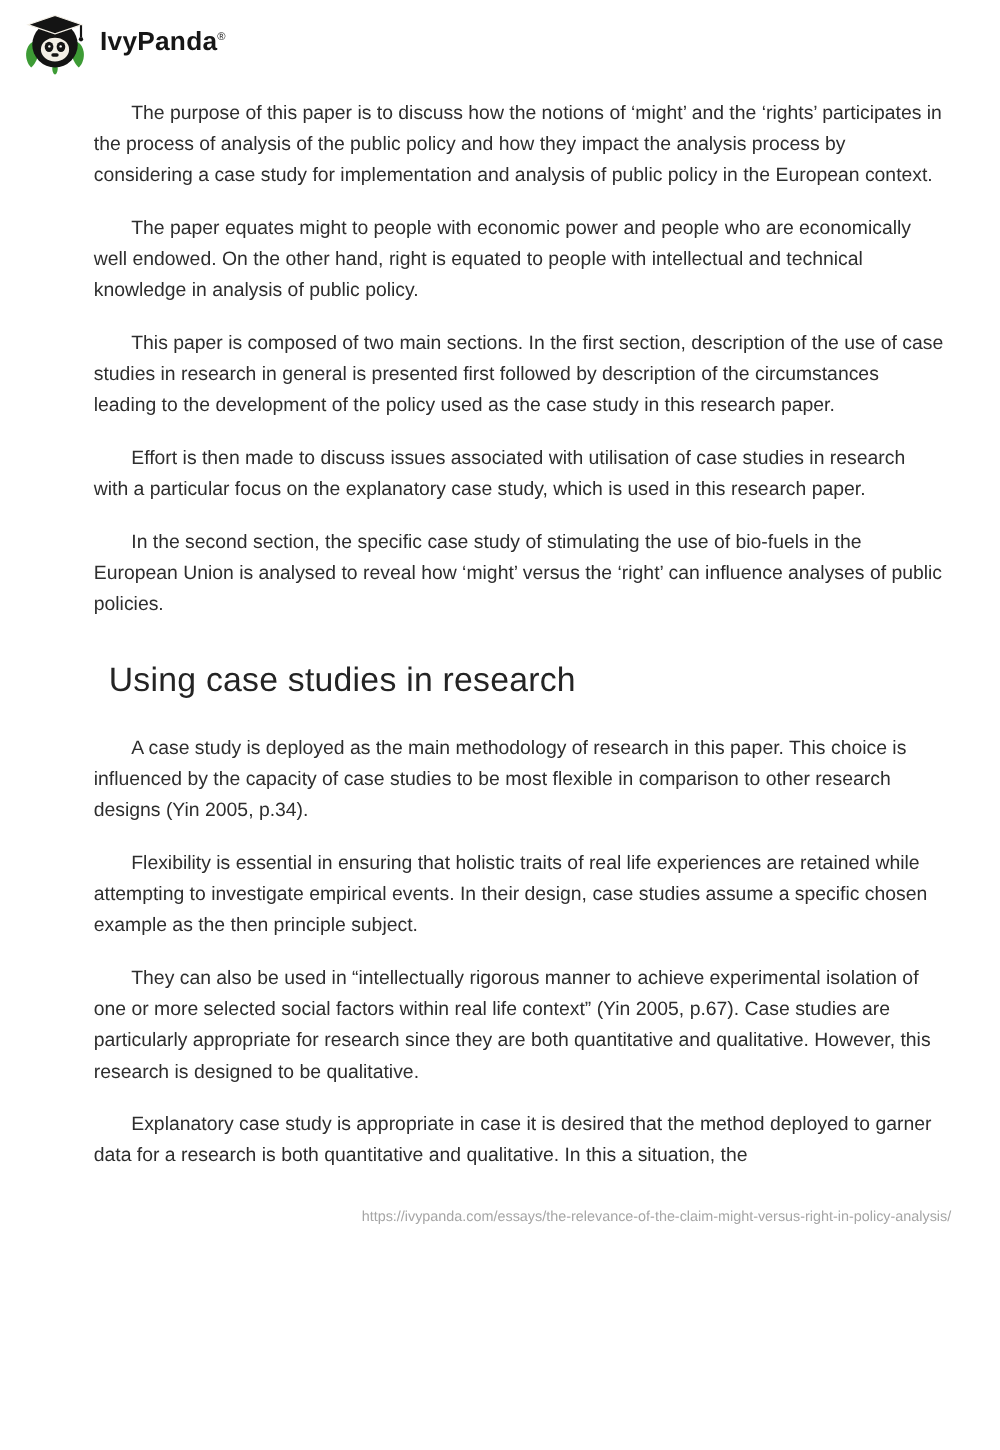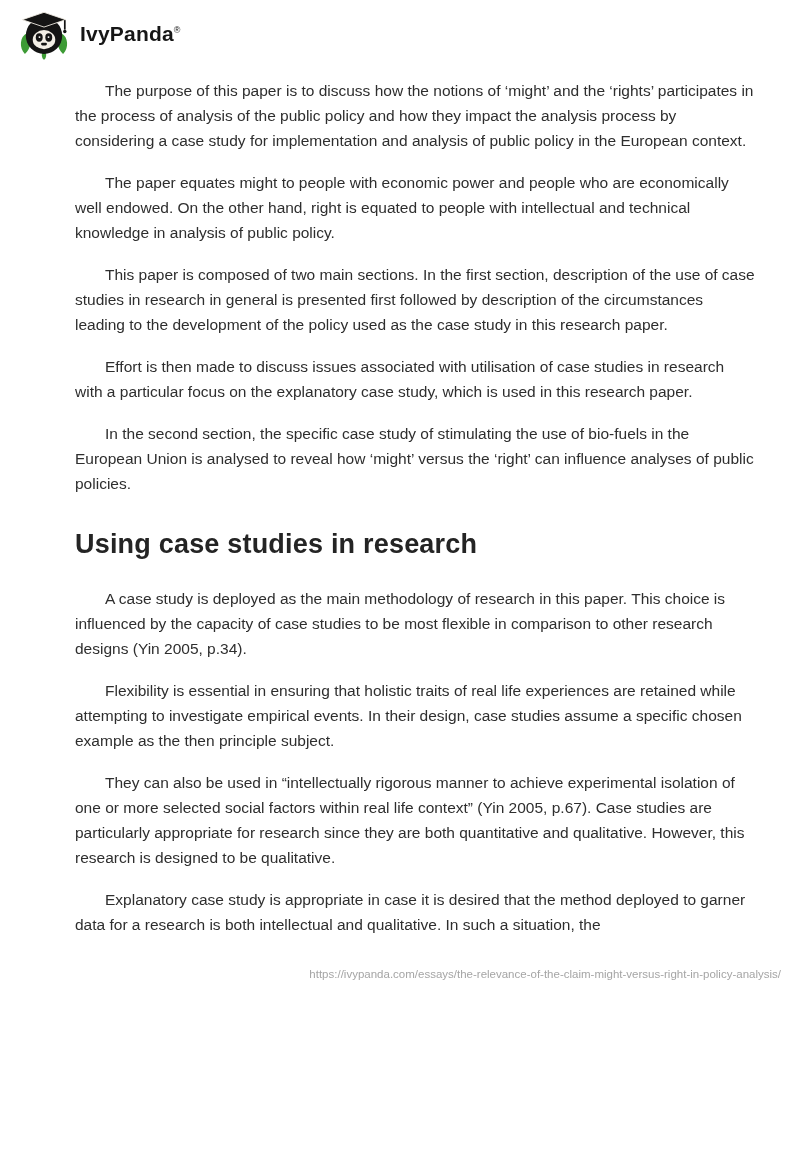--- a/index.html
+++ b/index.html
@@ -58,29 +58,29 @@
     font-size: 15.5px;
     line-height: 25px;
   }
   .para {
     text-indent: 30px;
     margin-bottom: 17px;
   }
   .section-heading {
     font-size: 27px;
     line-height: 32px;
-    font-weight: bold;
+    font-weight: normal;
     color: #242424;
-    margin: 32px 0 26px 0;
+    margin: 32px 0 26px 12px;
     letter-spacing: 0.2px;
   }
   
   .footer {
     position: absolute;
-    right: 19px;
+    right: 39px;
     bottom: 12px;
     font-size: 11.5px;
     color: #a5a5a5;
     text-decoration: none;
   }
 </style>
 </head>
 <body>
 
 <div class="page">
@@ -118,18 +118,18 @@
     <p class="para">The paper equates might to people with economic power and people who are economically well endowed. On the other hand, right is equated to people with intellectual and technical knowledge in analysis of public policy.</p>
     <p class="para">This paper is composed of two main sections. In the first section, description of the use of case studies in research in general is presented first followed by description of the circumstances leading to the development of the policy used as the case study in this research paper.</p>
     <p class="para">Effort is then made to discuss issues associated with utilisation of case studies in research with a particular focus on the explanatory case study, which is used in this research paper.</p>
     <p class="para">In the second section, the specific case study of stimulating the use of bio-fuels in the European Union is analysed to reveal how ‘might’ versus the ‘right’ can influence analyses of public policies.</p>
 
     <h1 class="section-heading">Using case studies in research</h1>
 
     <p class="para">A case study is deployed as the main methodology of research in this paper. This choice is influenced by the capacity of case studies to be most flexible in comparison to other research designs (Yin 2005, p.34).</p>
     <p class="para">Flexibility is essential in ensuring that holistic traits of real life experiences are retained while attempting to investigate empirical events. In their design, case studies assume a specific chosen example as the then principle subject.</p>
     <p class="para">They can also be used in “intellectually rigorous manner to achieve experimental isolation of one or more selected social factors within real life context” (Yin 2005, p.67). Case studies are particularly appropriate for research since they are both quantitative and qualitative. However, this research is designed to be qualitative.</p>
-    <p class="para">Explanatory case study is appropriate in case it is desired that the method deployed to garner data for a research is both intellectual and qualitative. In such a situation, the</p>
+    <p class="para">Explanatory case study is appropriate in case it is desired that the method deployed to garner data for a research is both quantitative and qualitative. In this a situation, the</p>
   </div>
 
   <a class="footer">https://ivypanda.com/essays/the-relevance-of-the-claim-might-versus-right-in-policy-analysis/</a>
 
 </div>
 
 </body></html>

